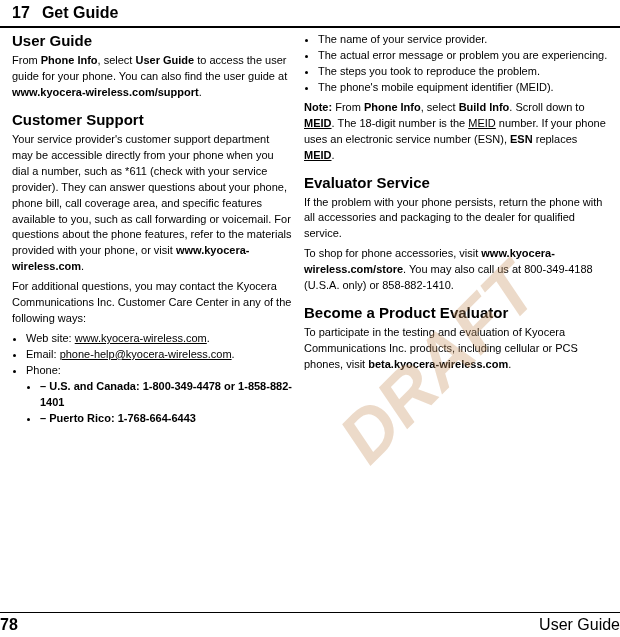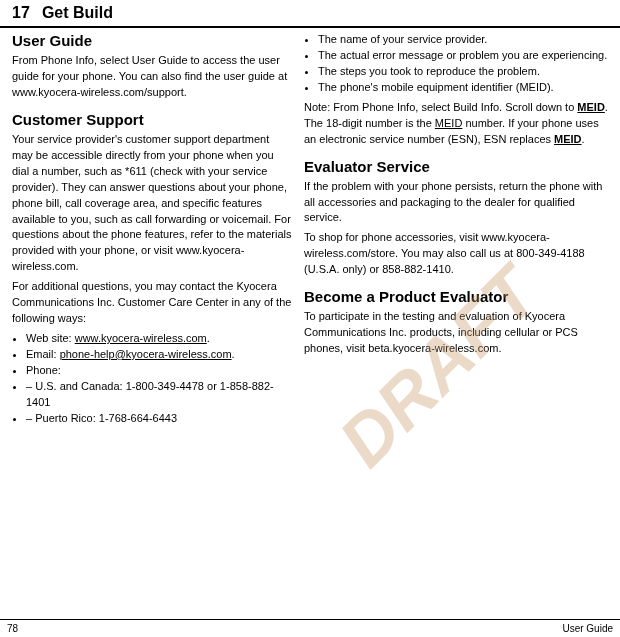--- a/index.html
+++ b/index.html
@@ -71,21 +71,21 @@
       margin-top: 0;
     }
 
     p {
       font-size: 11px;
       line-height: 1.45;
       margin-bottom: 4px;
     }
 
     .bold {
-      font-weight: normal;
+      font-weight: bold;
     }
 
     .underline {
       text-decoration: underline;
     }
 
     .bold-underline {
       font-weight: bold;
       text-decoration: underline;
     }
@@ -96,34 +96,35 @@
     }
 
     ul li {
       font-size: 11px;
       line-height: 1.45;
       list-style-type: disc;
     }
 
     .sub-list {
       list-style-type: none;
-      margin-left: 0;
+      margin-left: 14px;
+      font-weight: bold;
     }
 
     .sub-list li::before {
       content: "– ";
     }
 
     .page-footer {
       display: flex;
       justify-content: space-between;
       align-items: center;
       border-top: 1px solid #000;
-      padding: 3px 7px;
-      font-size: 10px;
+      padding: 3px 0;
+      font-size: 16px;
       margin-top: auto;
     }
 
     .watermark {
       position: absolute;
       right: 60px;
       top: 50%;
       color: rgba(200, 150, 100, 0.35);
       font-size: 72px;
       font-weight: bold;
@@ -133,21 +134,21 @@
     }
   </style>
 </head>
 <body>
 
 <div class="page-container">
 
   <div class="page-header">
     <span class="chapter-number">17</span>
     <span>&nbsp;&nbsp;</span>
-    <span class="header-title">Get Build</span>
+    <span class="header-title">Get Guide</span>
   </div>
 
   <div class="content-area" style="position:relative;">
 
     <div class="watermark">DRAFT</div>
 
     <div class="left-column">
 
       <div>
         <div class="section-title section-title-first">User Guide</div>

